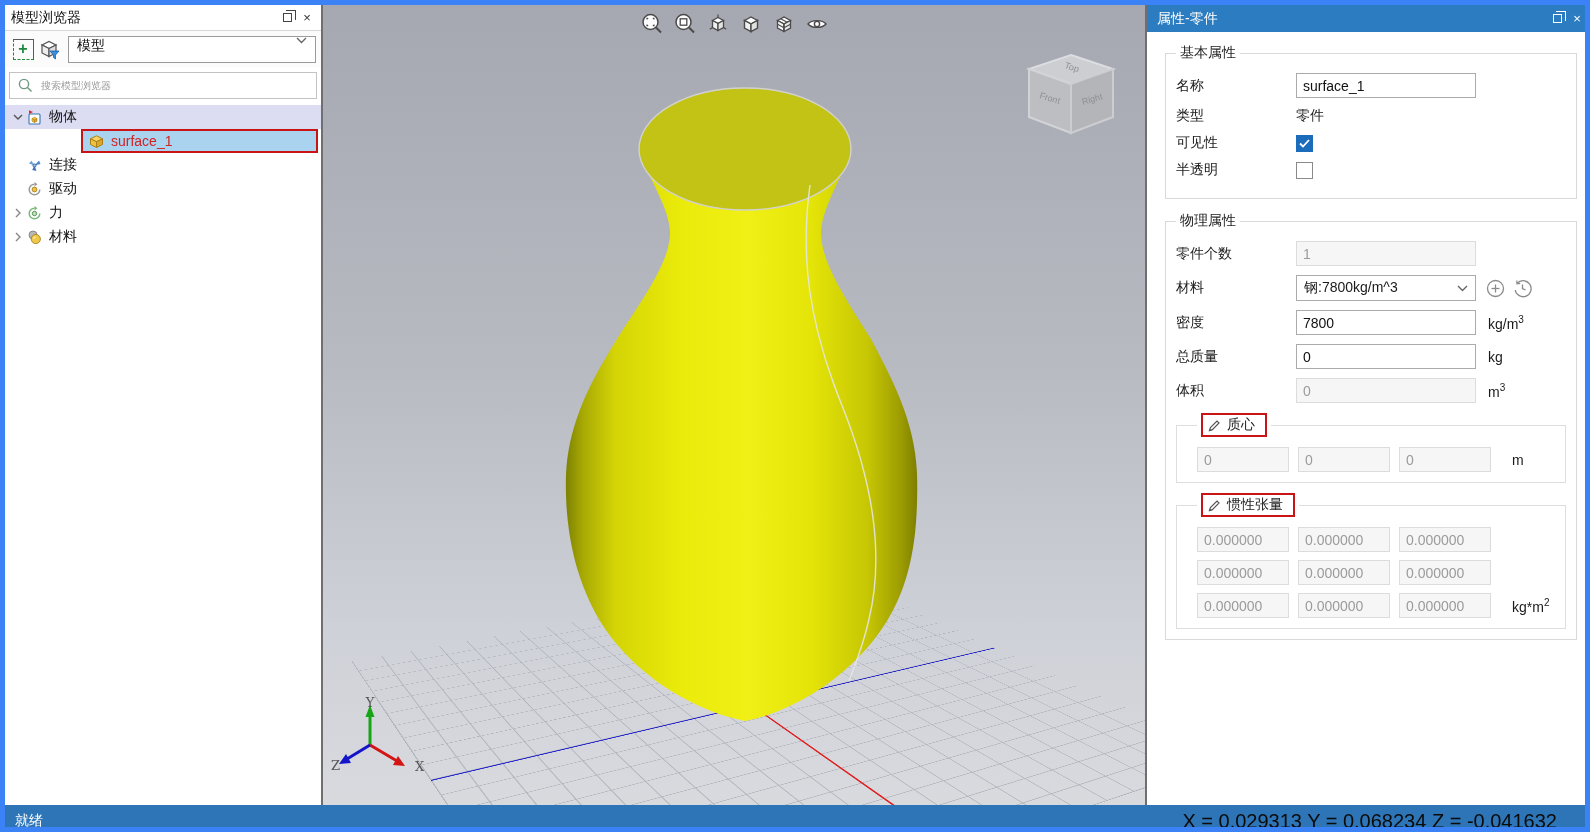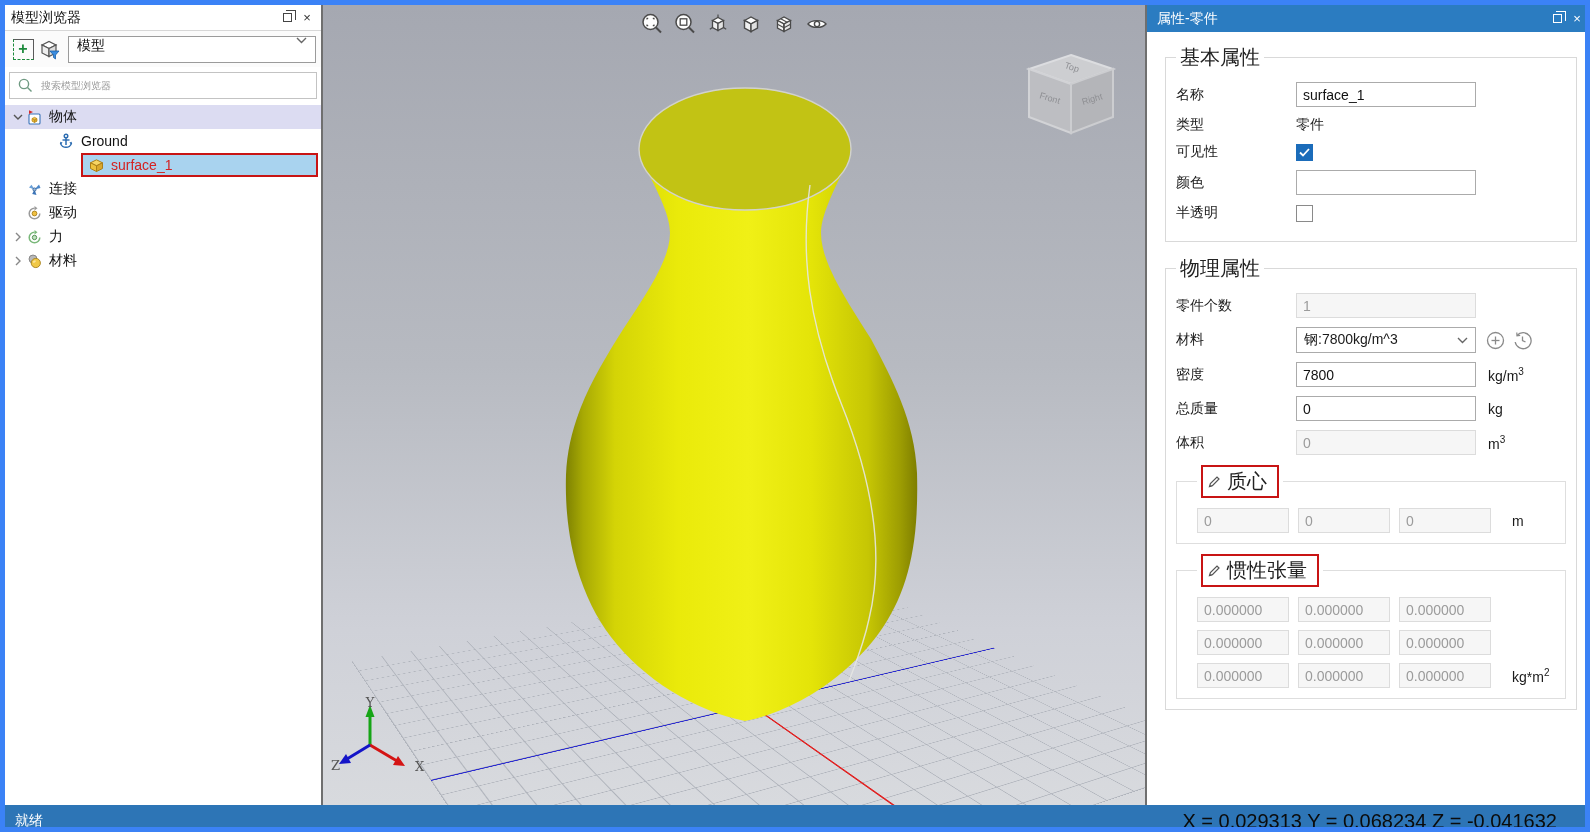--- a/index.html
+++ b/index.html
@@ -45,21 +45,21 @@
   .triad { position:absolute; left:8px; top:692px; z-index:3; }
 
   
   .right-panel { position:absolute; left:1140px; top:0; width:450px; height:800px; background:#ffffff; border-left:2px solid #6f6f6f; }
   .rp-header { height:27px; background:#2b7cc1; color:#fff; display:flex; align-items:center; padding:0 10px; font-size:14px; }
   .rp-header .title { flex:1; }
   .rp-header .win-btn { color:#fff; }
   .rp-header .float-glyph, .rp-header .float-glyph::before { border-color:#fff; background:transparent; }
   .rp-body { padding:12px 18px 0 18px; font-size:14px; color:#1a1a1a; }
   fieldset { border:1px solid #d9d9d9; margin-bottom:13px; padding:2px 10px 10px 10px; }
-  legend { padding:0 4px; font-size:20px; color:#222; }
+  legend { padding:0 4px; font-size:14px; color:#222; }
   .frow { display:flex; align-items:center; margin:9px 0; }
   .flabel { width:120px; flex-shrink:0; }
   .txt { width:180px; height:25px; border:1px solid #ababab; background:#fff; padding:0 6px; font-size:14px; font-family:inherit; color:#111; }
   .txt:disabled, .txt.dis { background:#f6f6f6; color:#9b9b9b; border-color:#dcdcdc; }
   .unit { margin-left:12px; white-space:nowrap; }
   sup { font-size:10px; }
   .dropdown { width:180px; height:26px; border:1px solid #ababab; background:#fff; display:flex; align-items:center; padding:11px 7px; cursor:pointer; }
   .dropdown .dd-text { flex:1; }
   .dropdown.wide { width:260px; }
   .cb { width:17px; height:17px; border:1px solid #8a8a8a; background:#fff; display:flex; align-items:center; justify-content:center; cursor:pointer; }
@@ -130,33 +130,20 @@
             <rect x="3" y="5" width="11" height="10" rx="1" fill="#fff" stroke="#3b74b8" stroke-width="1.1"></rect>
             <path d="M6 9.6 L8.5 8.3 L11 9.6 L8.5 10.9 Z" fill="#f3c94a" stroke="#b88a1d" stroke-width="0.7"></path>
             <path d="M6 9.6 L6 12.2 L8.5 13.5 L8.5 10.9 Z" fill="#e8b93a" stroke="#b88a1d" stroke-width="0.7"></path>
             <path d="M11 9.6 L11 12.2 L8.5 13.5 L8.5 10.9 Z" fill="#d9a82d" stroke="#b88a1d" stroke-width="0.7"></path>
             <path d="M3 5 L3 1.2 L7 3 Z" fill="#d42a2a"></path>
           </svg>
         </span>
         <span class="lbl">物体</span>
       </div>
 
-      <div class="trow" style="padding-left:52px;">
-        <span class="ticon">
-          <svg width="16" height="16" viewBox="0 0 16 16">
-            <circle cx="8" cy="3" r="1.8" fill="none" stroke="#2a6bb0" stroke-width="1.4"></circle>
-            <line x1="8" y1="5" x2="8" y2="12" stroke="#2a6bb0" stroke-width="1.5"></line>
-            <line x1="4.5" y1="7" x2="11.5" y2="7" stroke="#2a6bb0" stroke-width="1.4"></line>
-            <path d="M2.5 10 C3 13 6 14.3 8 14.3 C10 14.3 13 13 13.5 10" fill="none" stroke="#2a6bb0" stroke-width="1.5"></path>
-            <path d="M2 8.8 L2.8 11.4 L4.6 9.6 Z" fill="#2a6bb0"></path>
-            <path d="M14 8.8 L13.2 11.4 L11.4 9.6 Z" fill="#2a6bb0"></path>
-          </svg>
-        </span>
-        <span class="lbl">Ground</span>
-      </div>
 
 
       <div class="trow" style="padding-left:76px;">
         <span class="sel-wrap">
           <span class="ticon">
             <svg width="17" height="17" viewBox="0 0 17 17">
               <path d="M2.5 5.8 L8.5 2.8 L14.5 5.8 L8.5 8.8 Z" fill="#f6d564" stroke="#ab7f18" stroke-width="1"></path>
               <path d="M2.5 5.8 L2.5 11.5 L8.5 14.5 L8.5 8.8 Z" fill="#edc23e" stroke="#ab7f18" stroke-width="1"></path>
               <path d="M14.5 5.8 L14.5 11.5 L8.5 14.5 L8.5 8.8 Z" fill="#d9a82d" stroke="#ab7f18" stroke-width="1"></path>
             </svg>
@@ -358,24 +345,20 @@
         </div>
         <div class="frow">
           <span class="flabel">可见性</span>
           <span class="cb checked">
             <svg width="11" height="9" viewBox="0 0 11 9">
                 <polyline points="1,4.5 4,7.5 10,1" fill="none" stroke="#fff" stroke-width="1.8"></polyline>
               </svg>
           </span>
         </div>
         <div class="frow">
-          <span class="flabel">颜色</span>
-          <input class="txt" value="" style="">
-        </div>
-        <div class="frow">
           <span class="flabel">半透明</span>
           <span class="cb"></span>
         </div>
       </fieldset>
 
       <fieldset>
         <legend>物理属性</legend>
         <div class="frow">
           <span class="flabel">零件个数</span>
           <input class="txt dis" disabled="" value="1" style="">

